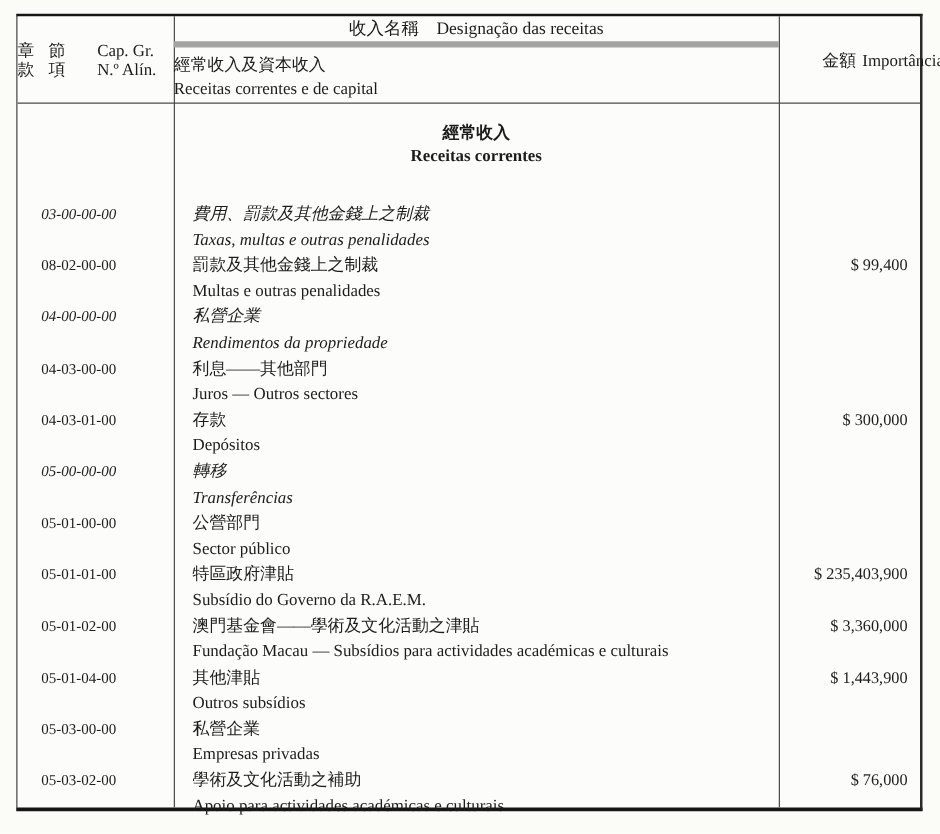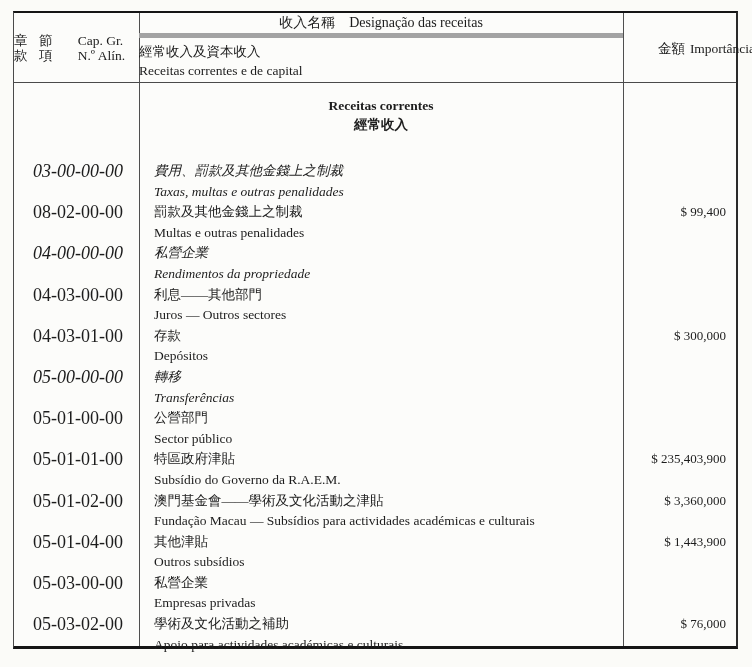--- a/index.html
+++ b/index.html
@@ -84,21 +84,21 @@
 
   
   .rows { margin-top: 27px; }
   .entry {
     display: grid;
     grid-template-columns: 125px 484px 113px;
     min-height: 41.2px;
   }
   .cell-code {
     padding-left: 19px;
-    font-size: 18px;
+    font-size: 12px;
     line-height: 20.6px;
   }
   .cell-desc {
     padding-left: 15px;
     font-size: 13.5px;
     line-height: 20.6px;
   }
   .cell-amount {
     text-align: right;
     padding-right: 10px;
@@ -129,22 +129,22 @@
           <span>Receitas correntes e de capital</span>
         </div>
       </div>
       <div class="h-cell h-amount">
         <span>金額</span>
         <span>Importância</span>
       </div>
     </div>
 
     <div class="section-title">
+      <div>經常收入</div>
       <div>Receitas correntes</div>
-      <div>經常收入</div>
     </div>
 
     <div class="rows">
   <div class="entry italic">
     <div class="cell-code">03-00-00-00</div>
     <div class="cell-desc">
       <div class="line-zh">費用、罰款及其他金錢上之制裁</div>
       <div class="line-pt">Taxas, multas e outras penalidades</div>
     </div>
     <div class="cell-amount"></div>

